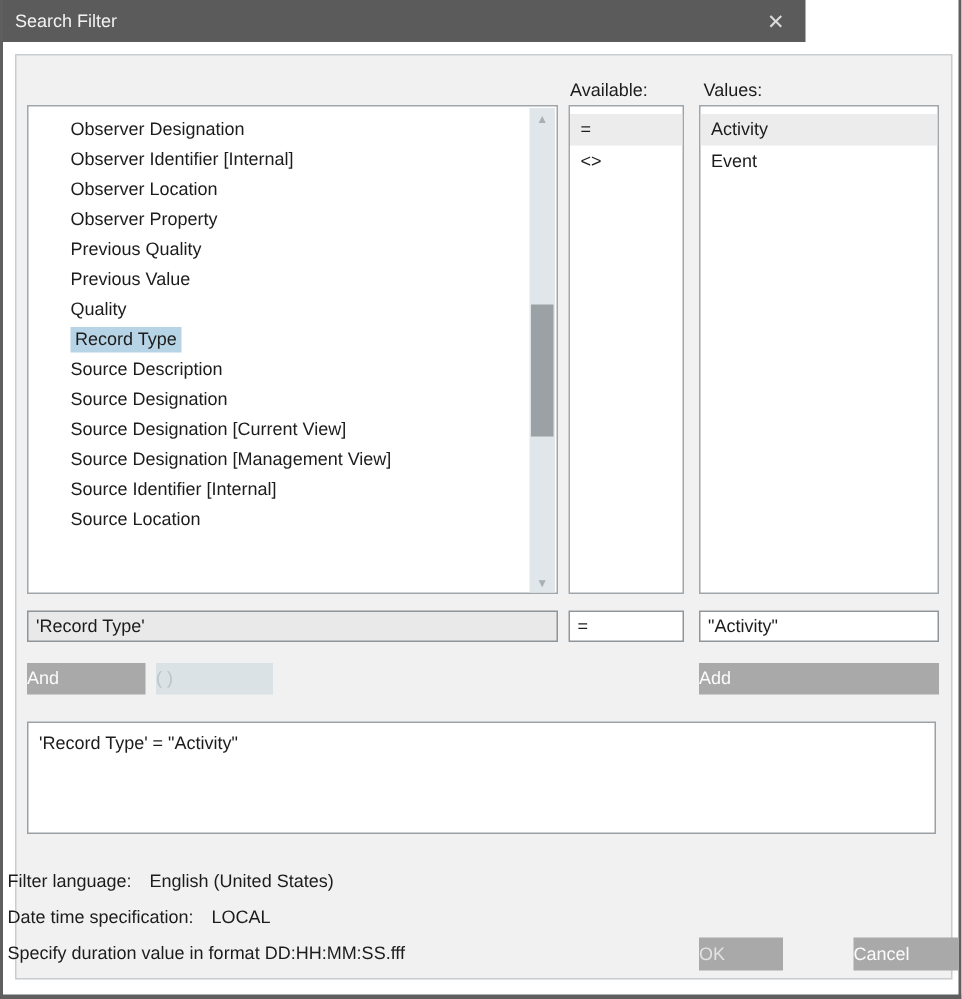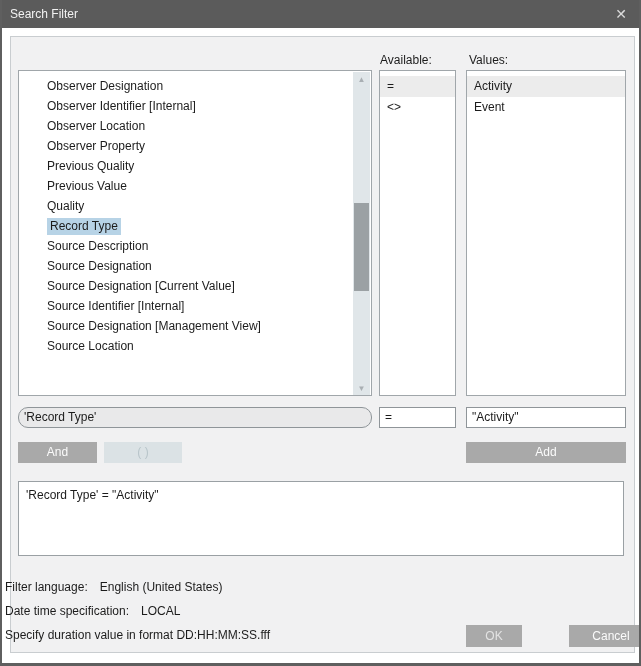--- a/index.html
+++ b/index.html
@@ -3,21 +3,21 @@
 <meta charset="utf-8">
 <style>
   * { margin:0; padding:0; box-sizing:border-box; }
   html,body { background:#d0d0d0; font-family:"Liberation Sans", sans-serif; }
   .window {
     position:relative; width:641px; height:666px; background:#ffffff;
     border-left:2px solid #5f5f5f; border-right:2px solid #5f5f5f; border-bottom:3px solid #5f5f5f;
     overflow:hidden; font-size:12px; color:#1c1c1c;
   }
   .titlebar {
-    position:absolute; left:-2px; top:0; width:641px; height:28px; background:#5b5b5b;
+    position:absolute; left:-2px; top:0; width:537px; height:28px; background:#5b5b5b;
     display:flex; align-items:center; justify-content:space-between; padding:0 10px;
   }
   .titlebar .title { color:#f2f2f2; font-size:12px; }
   .close-btn { color:#dcdcdc; font-size:14px; line-height:14px; cursor:default; padding:2px 4px; }
   .panel {
     position:absolute; left:8px; top:36px; width:625px; height:617px;
     background:#f1f1f2; border:1px solid #c9cdd0;
   }
   .lbl { position:absolute; color:#1c1c1c; font-size:12px; white-space:nowrap; }
   .listbox {
@@ -36,21 +36,21 @@
   .sb-up { top:0; }
   .sb-down { bottom:0; }
   .sb-thumb { position:absolute; left:1px; width:15px; top:131px; height:88px; background:#9ba1a4; }
   .field {
     position:absolute; height:21px; background:#ffffff; border:1px solid #8f9599;
     line-height:19px; padding:0 5px; white-space:nowrap; overflow:hidden;
   }
   .field.readonly { background:#e9e9ea; }
   .btn {
     position:absolute; height:21px; background:#a9a9a9; color:#fbfbfb; border:none;
-    font-size:12px; text-align:center; line-height:21px; cursor:default;
+    font-size:12px; text-align:left; line-height:21px; cursor:default;
     font-family:"Liberation Sans", sans-serif;
   }
   .btn.disabled { background:#dbe2e5; color:#b8c5ca; }
   .expr {
     position:absolute; left:16px; top:481px; width:606px; height:75px; background:#ffffff;
     border:1px solid #9aa0a4; padding:5px 7px; line-height:16px;
   }
   .footer-line { position:absolute; left:3px; white-space:nowrap; }
   .footer-line .val { margin-left:12px; }
   .ok-btn  { left:464px; top:625px; width:56px; height:22px; line-height:22px; color:#e3e3e3; }
@@ -81,37 +81,37 @@
   <div class="li"><span>Observer Designation</span></div>
       <div class="li"><span>Observer Identifier [Internal]</span></div>
       <div class="li"><span>Observer Location</span></div>
       <div class="li"><span>Observer Property</span></div>
       <div class="li"><span>Previous Quality</span></div>
       <div class="li"><span>Previous Value</span></div>
       <div class="li"><span>Quality</span></div>
       <div class="li"><span class="txt-sel">Record Type</span></div>
       <div class="li"><span>Source Description</span></div>
       <div class="li"><span>Source Designation</span></div>
-      <div class="li"><span>Source Designation [Current Value]</span></div>
+      <div class="li"><span>Source Designation [Current View]</span></div>
+      <div class="li"><span>Source Designation [Management View]</span></div>
       <div class="li"><span>Source Identifier [Internal]</span></div>
-      <div class="li"><span>Source Designation [Management View]</span></div>
       <div class="li"><span>Source Location</span></div>
     </div>
 
   <div class="listbox ops" style="left:377px; top:70px; width:77px; height:326px;">
       <div class="li li-sel"><span>=</span></div>
       <div class="li"><span>&lt;&gt;</span></div>
     </div>
 
   <div class="listbox vals" style="left:464px; top:70px; width:160px; height:326px;">
       <div class="li li-sel"><span>Activity</span></div>
       <div class="li"><span>Event</span></div>
     </div>
 
-  <div class="field readonly" style="left:16px; top:407px; width:354px;border-radius:10px;">'Record Type'</div>
+  <div class="field readonly" style="left:16px; top:407px; width:354px;">'Record Type'</div>
   <div class="field" style="left:377px; top:407px; width:77px;">=</div>
   <div class="field" style="left:464px; top:407px; width:160px;">"Activity"</div>
 
   <div class="btn" style="left:16px; top:442px; width:79px;">And</div>
   <div class="btn disabled" style="left:102px; top:442px; width:78px;">( )</div>
   <div class="btn" style="left:464px; top:442px; width:160px;">Add</div>
 
   <div class="expr">'Record Type' = "Activity"</div>
 
   <div class="footer-line" style="top:580px;">

